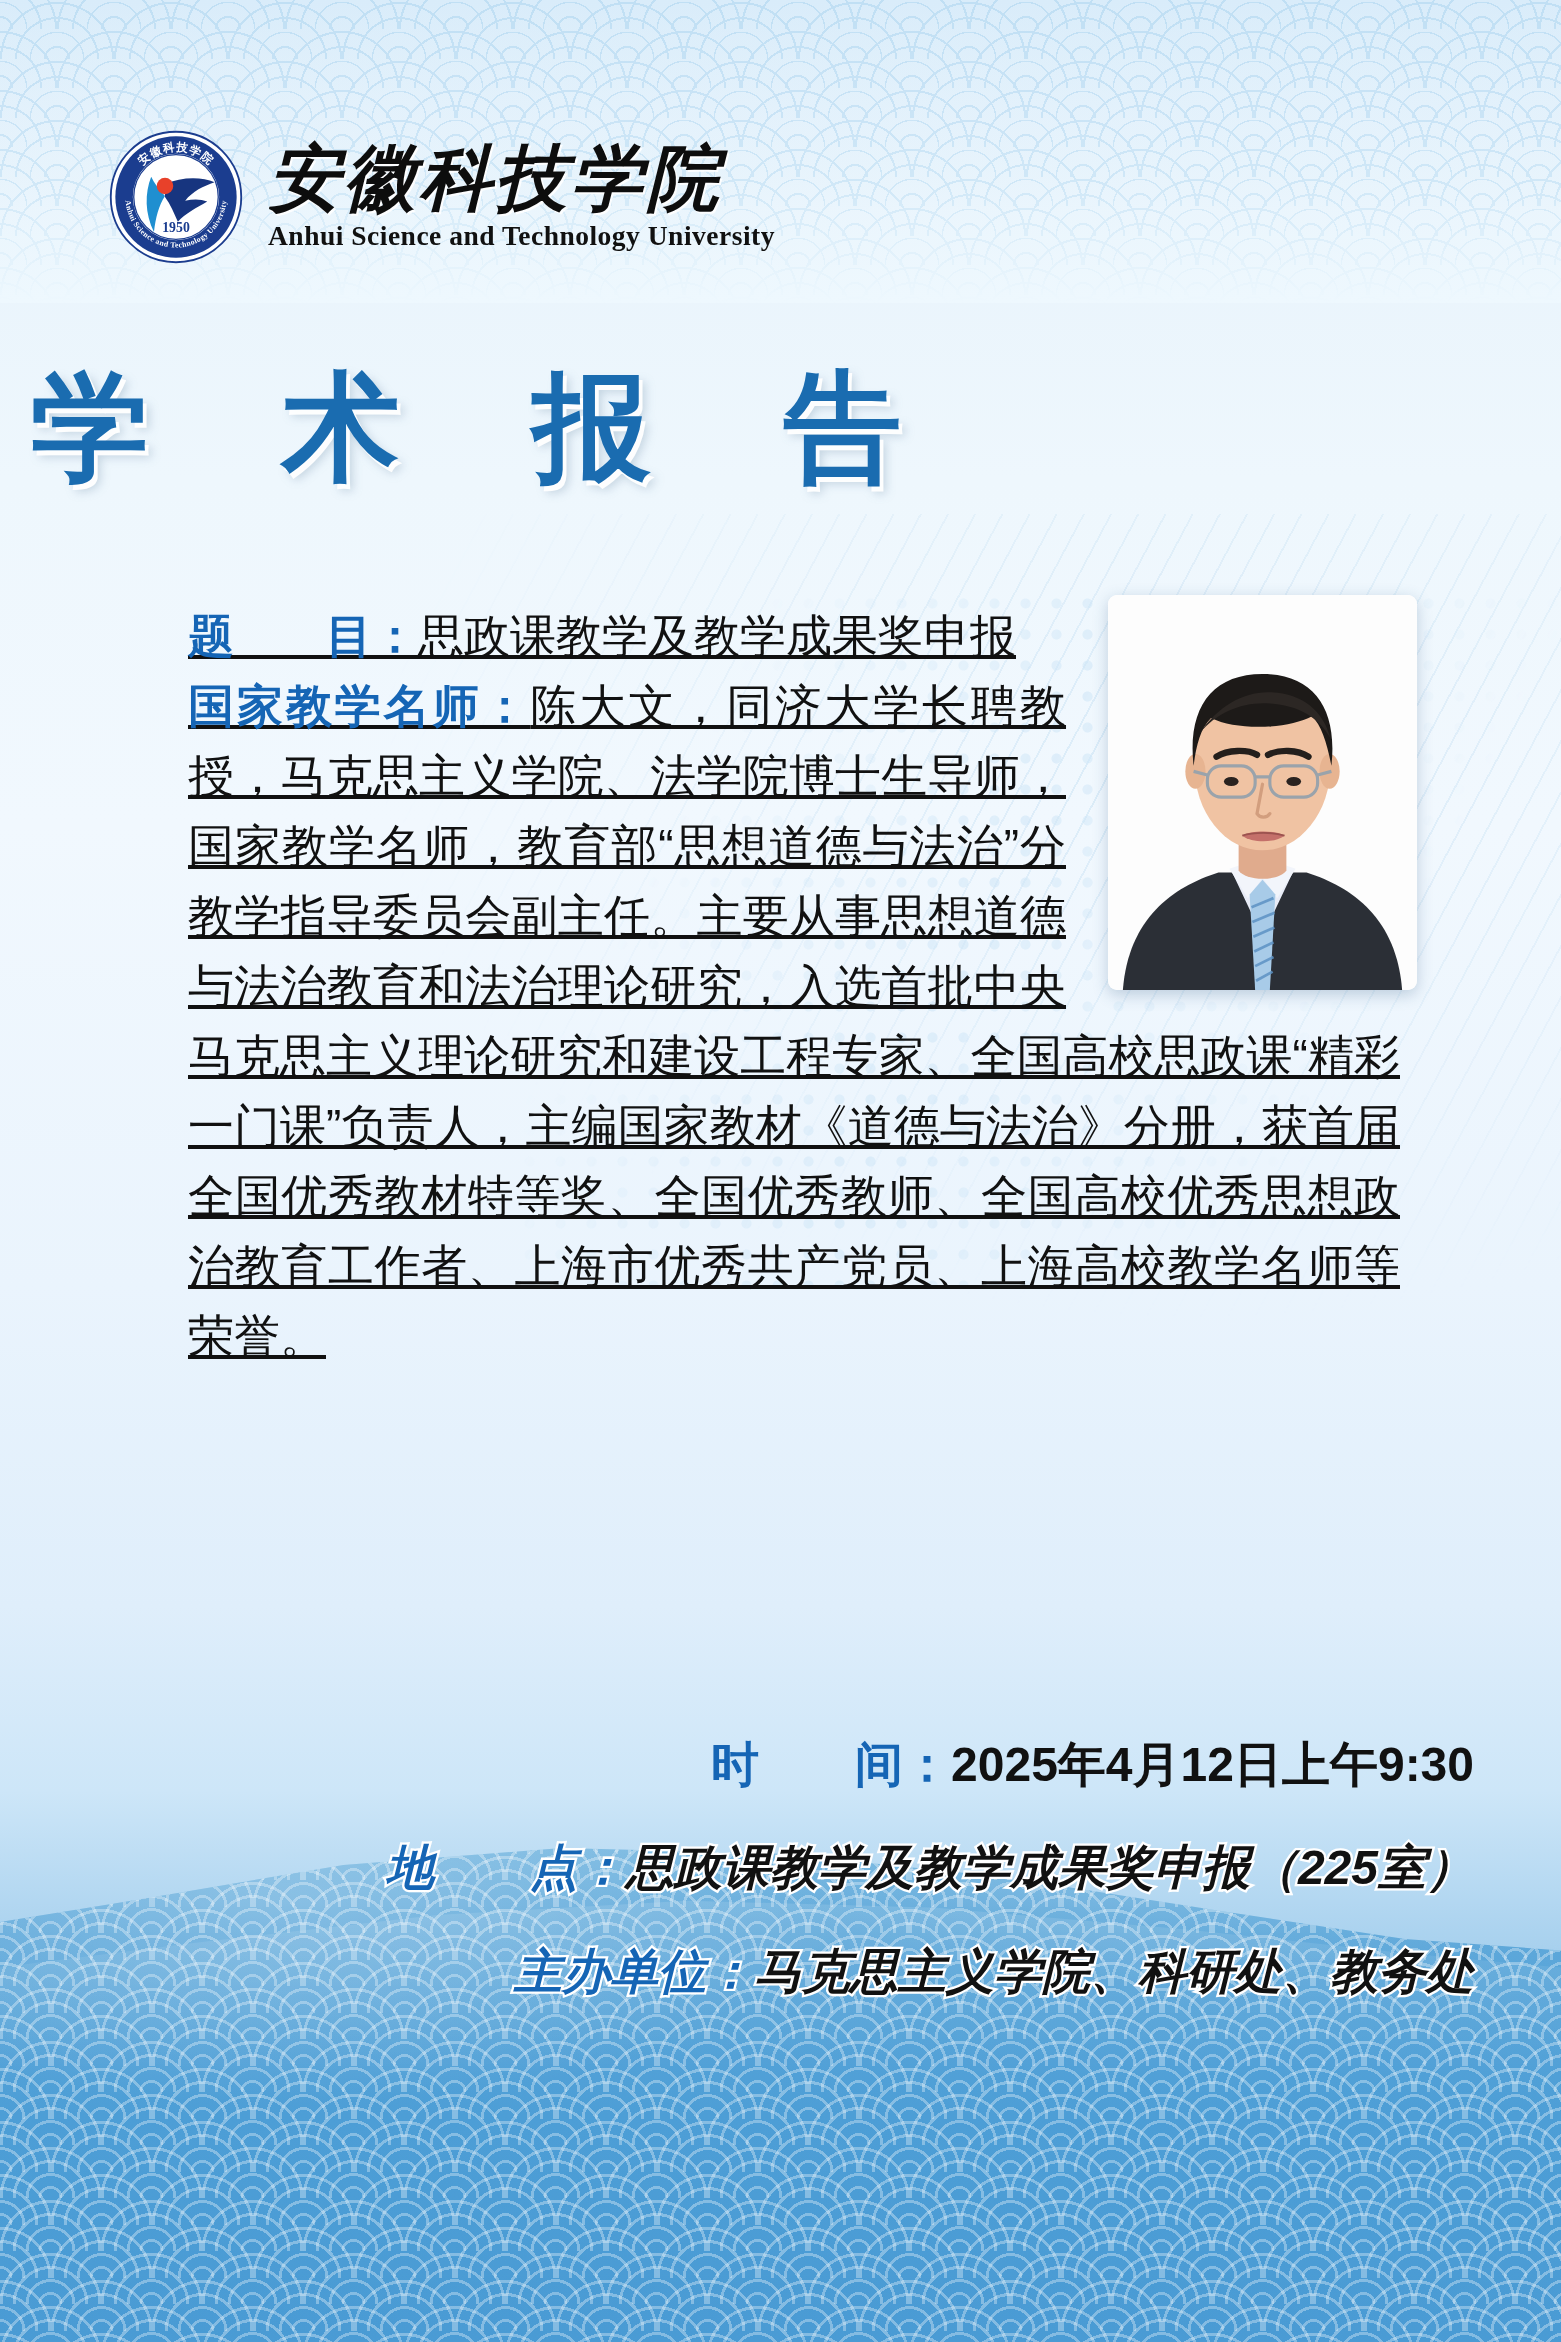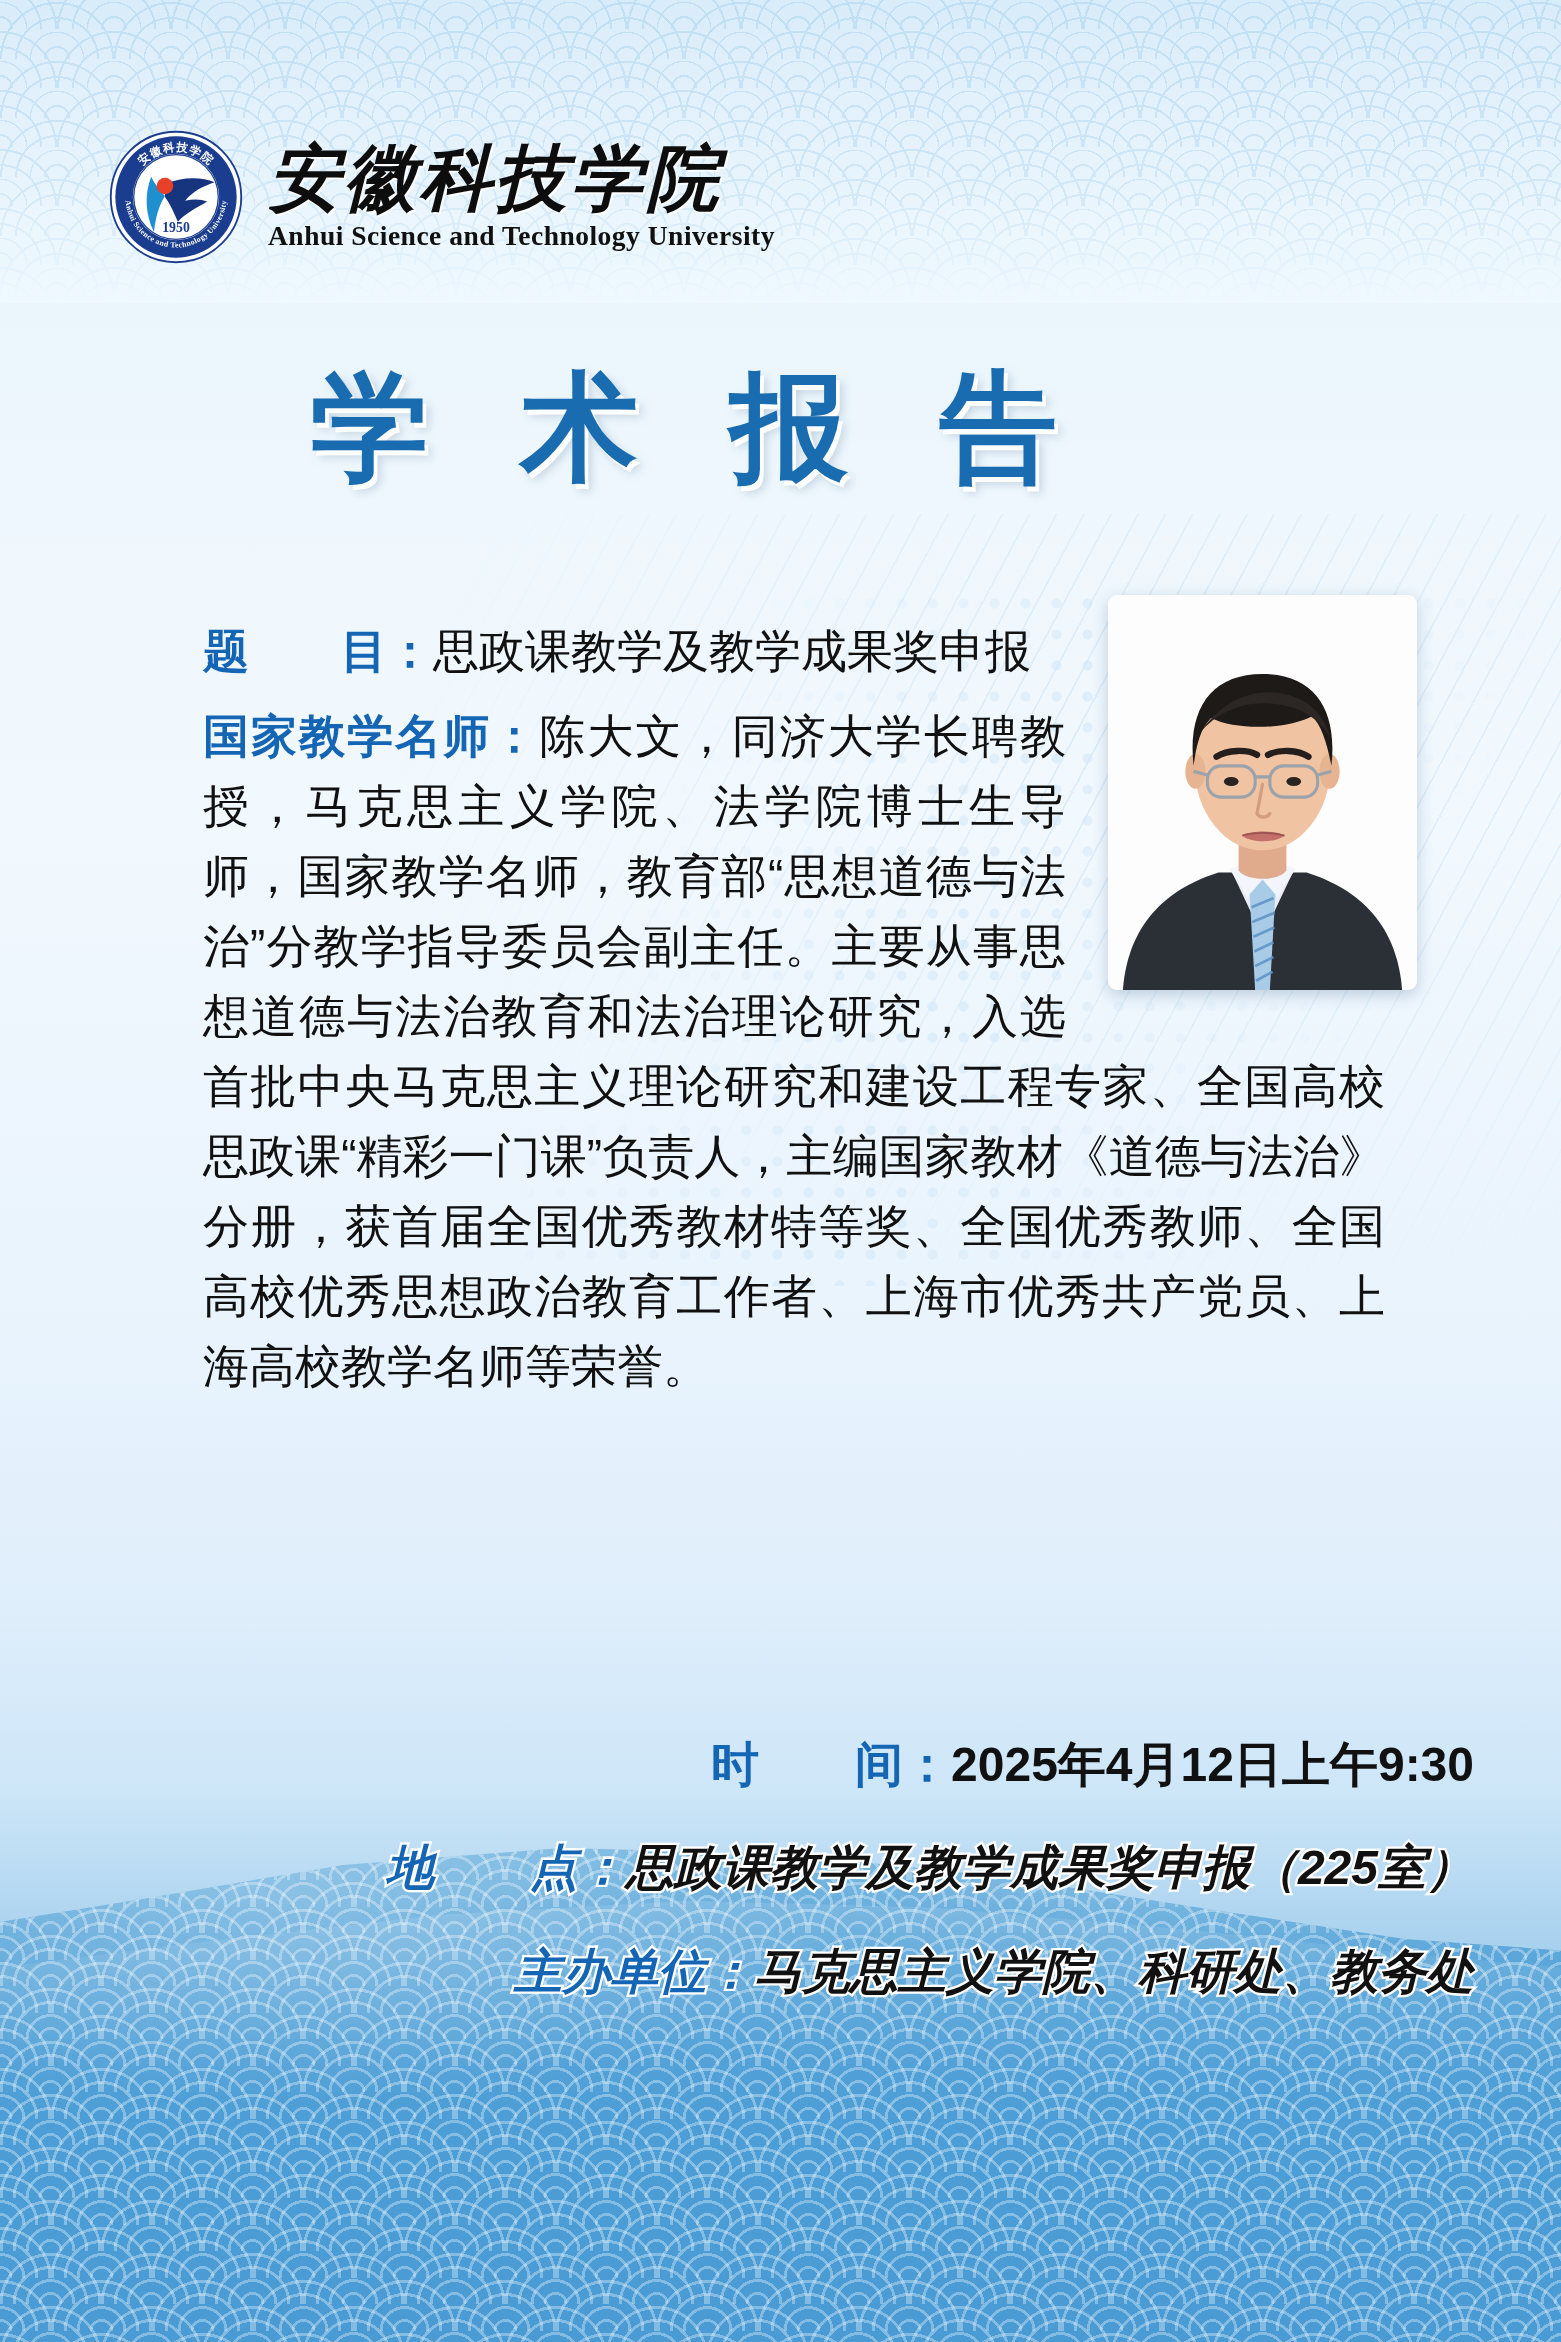--- a/index.html
+++ b/index.html
@@ -102,43 +102,43 @@
     text-shadow:1.8px 1.8px 0 rgba(255,255,255,.9);
     white-space:nowrap;
   }
   .brand-en{
     font-family:"Liberation Serif","DejaVu Serif",serif;
     font-size:27.5px;font-weight:700;color:#111;letter-spacing:0.5px;white-space:nowrap;
   }
 
   
   .poster-title{
-    position:absolute;left:0;top:349px;width:1368px;text-align:center;
-    font-family:Liberation Serif, serif;
+    position:absolute;left:0;top:349px;width:1368px;
+    font-family:Liberation Mono, monospace;
     font-size:118px;font-weight:700;color:#1a6cb0;letter-spacing:31px;
     text-indent:31px;
     text-shadow:3.7px 4.6px 0 rgba(255,255,255,.95), 6.4px 7.3px 9.2px rgba(120,150,175,.35);
     white-space:nowrap;
   }
 
   
   .portrait{
     position:absolute;left:1108px;top:595px;width:309px;height:395px;
     border-radius:9.2px;overflow:hidden;background:#fff;
     box-shadow:0 4.6px 14.7px rgba(60,100,140,.28);
   }
 
   
   .body-text{
     position:absolute;left:188px;top:601px;width:1212px;
     font-family:"Liberation Sans","DejaVu Sans",sans-serif;
     font-size:46px;line-height:70px;color:#111;
     text-align:justify;text-justify:inter-character;
   }
-  .body-text p{margin:15px;}
+  .body-text p{margin:0;text-decoration:underline;}
   .lbl{color:#1565b5;font-weight:700;}
   .para-intro{margin:0;}
   .wrap-shape{
     float:right;width:321px;height:395px;shape-outside:inset(0);
     margin-left:13px;
   }
 
   
   .info{
     position:absolute;left:188px;width:1286px;

